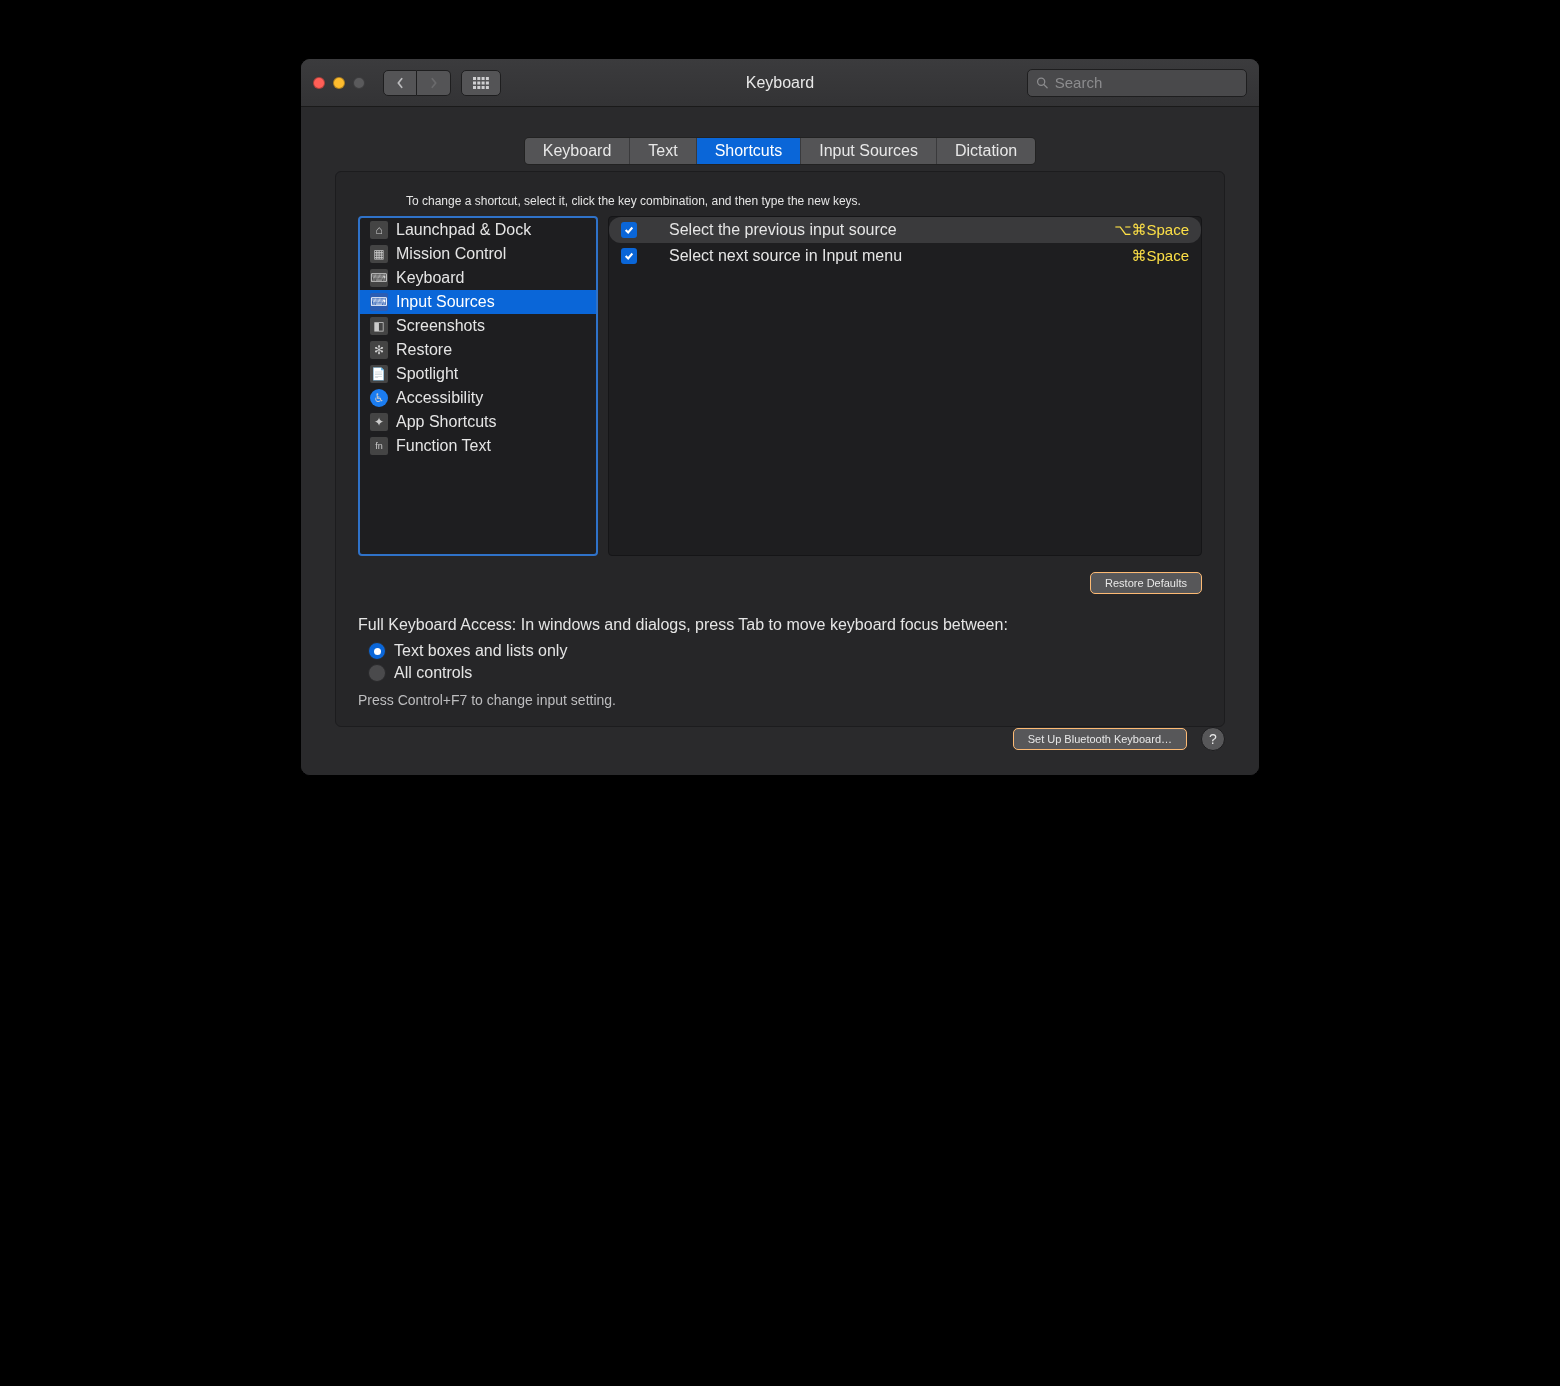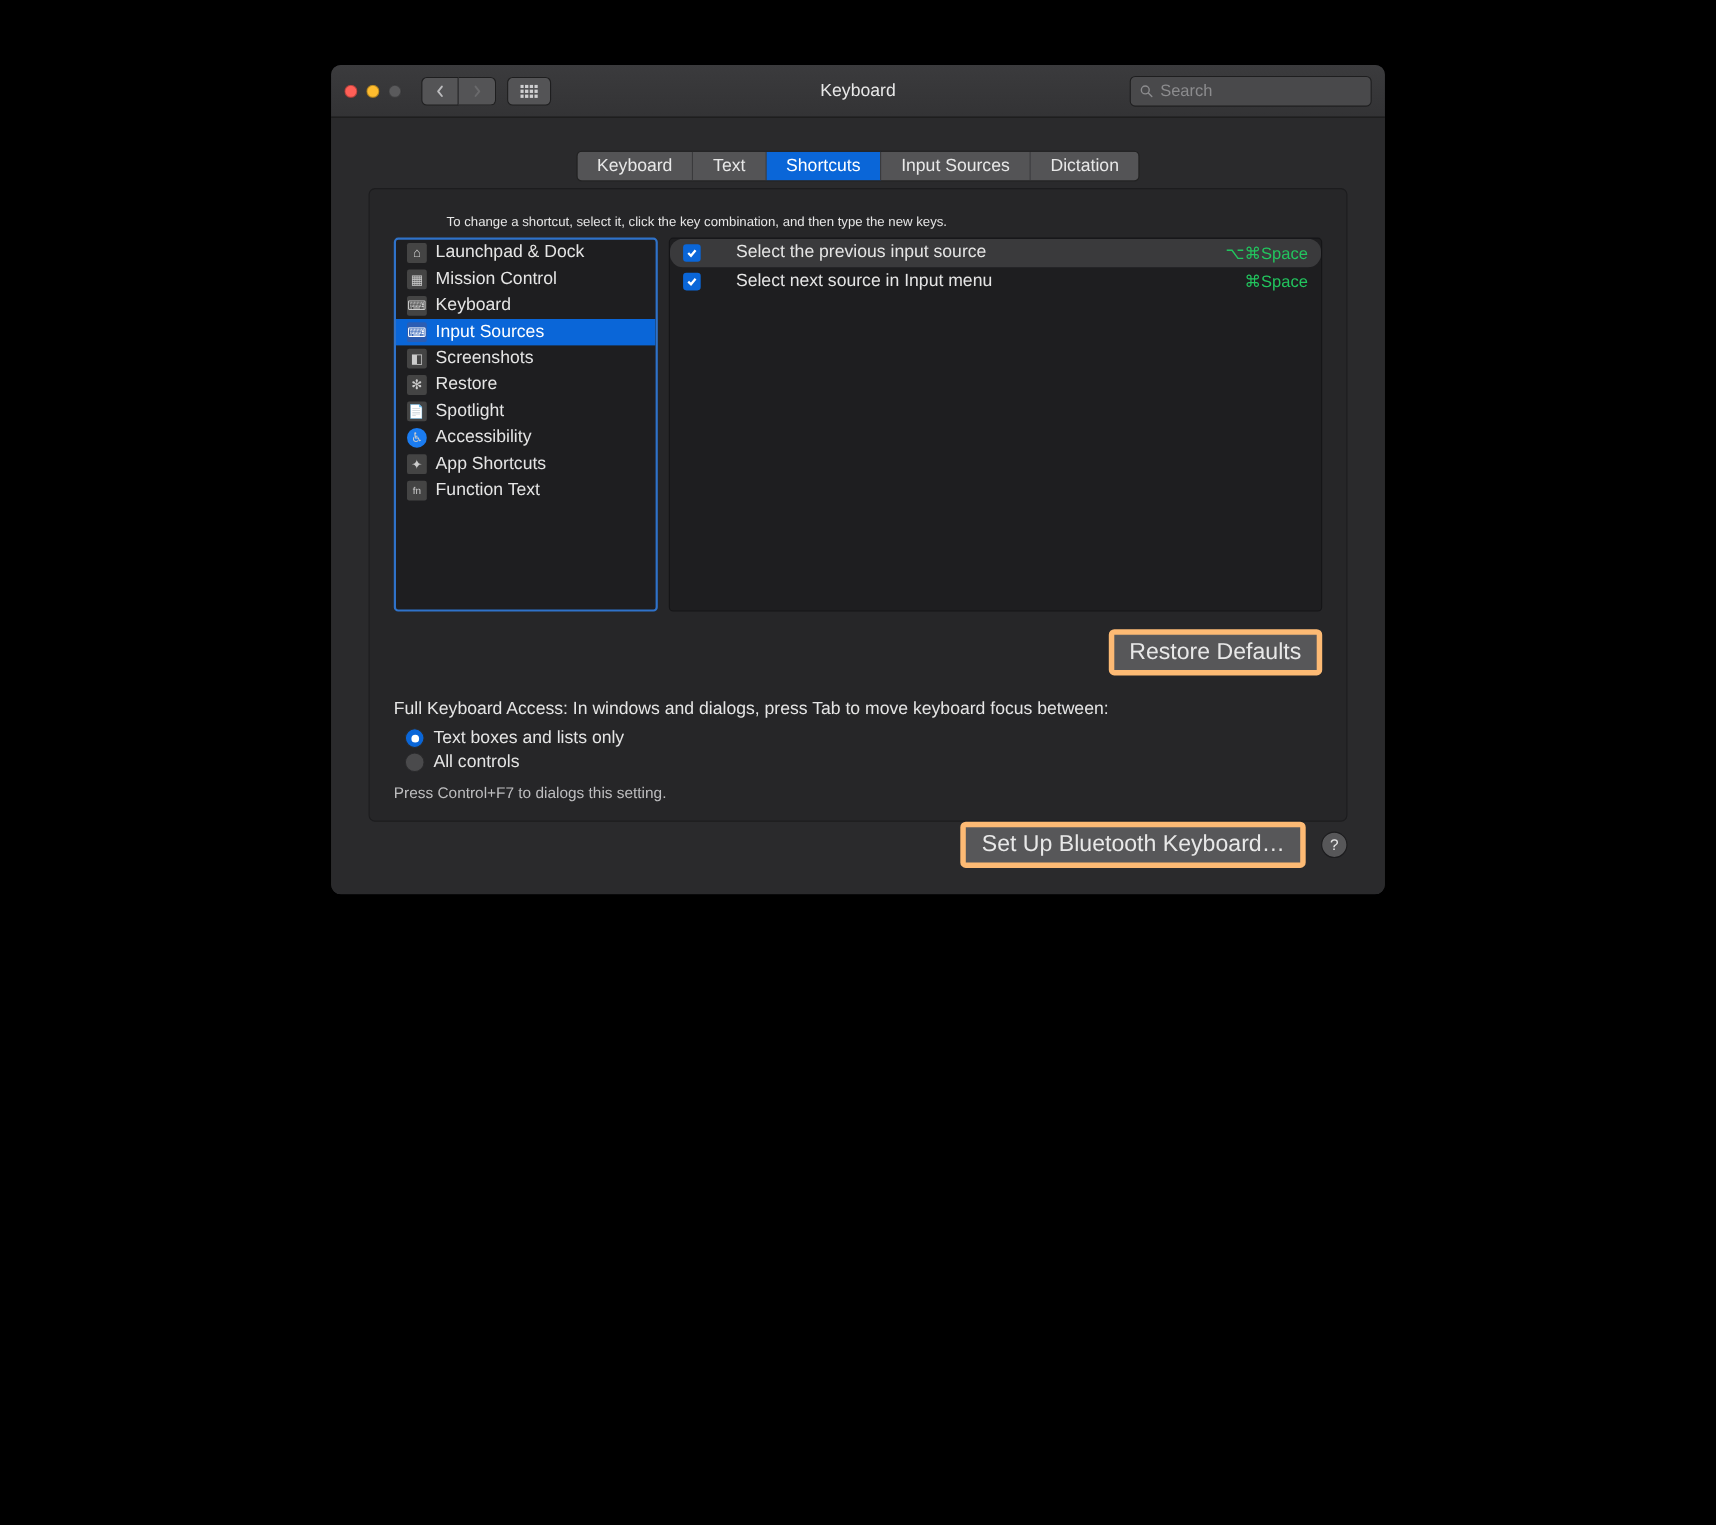--- a/index.html
+++ b/index.html
@@ -162,32 +162,32 @@
   .row.sel { background: #3a3a3c; border-radius: 12px; }
   .checkbox {
     width: 16px; height: 16px;
     background: #0a66d8;
     border-radius: 3px;
     display: flex; align-items: center; justify-content: center;
     flex-shrink: 0;
   }
   .checkbox svg { width: 10px; height: 10px; fill: none; stroke: #fff; stroke-width: 2.5; }
   .row-label { flex: 1; padding-left: 18px; }
-  .row-keys { font-size: 15px; color: #22c55e; }
+  .row-keys { font-size: 15px; color: #fde047; }
   .restore-row {
     display: flex; justify-content: flex-end;
     margin-top: 16px;
   }
   .btn {
     background: #575759;
     color: #e8e8e8;
-    border: 5px solid #fdba74;
+    border: 1px solid #fdba74;
     border-radius: 5px;
     padding: 4px 14px;
-    font-size: 21px;
+    font-size: 11px;
     box-shadow: 0 1px 0 rgba(255,255,255,0.03) inset;
     cursor: default;
   }
   .fka {
     margin-top: 22px;
     color: #e5e5e5;
     font-size: 16px;
   }
   .radio-group { margin-top: 6px; margin-left: 10px; }
   .radio-row {
@@ -366,21 +366,21 @@
       <div class="radio-group">
         <div class="radio-row">
           <span class="radio checked"></span>
           <span>Text boxes and lists only</span>
         </div>
         <div class="radio-row">
           <span class="radio"></span>
           <span>All controls</span>
         </div>
       </div>
-      <div class="hint">Press Control+F7 to dialogs this setting.</div>
+      <div class="hint">Press Control+F7 to change input setting.</div>
     </div>
 
     <div class="footer">
       <button class="btn">Set Up Bluetooth Keyboard…</button>
       <div class="help-btn">?</div>
     </div>
 
   </div>
 </div>
 

